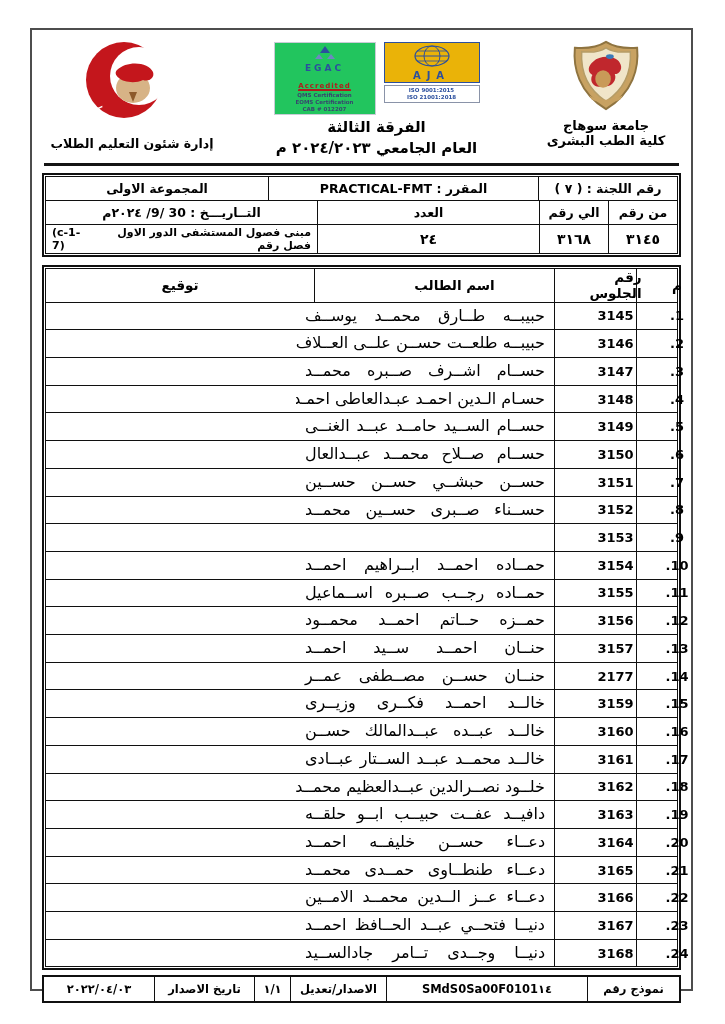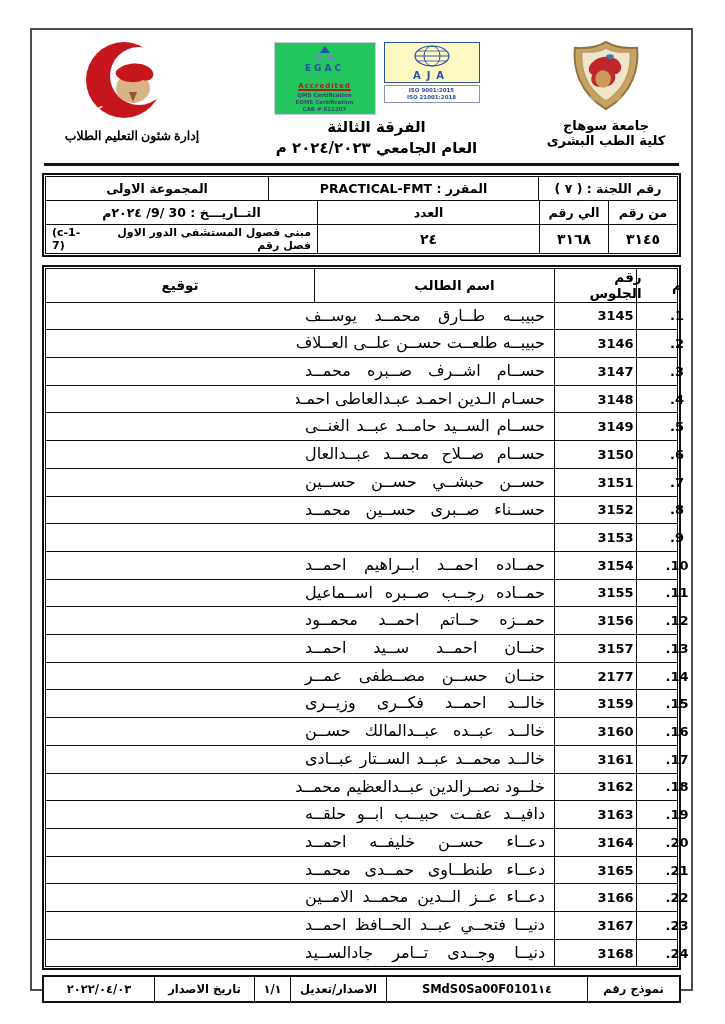--- a/index.html
+++ b/index.html
@@ -8,32 +8,32 @@
   .page{position:absolute;left:30px;top:28px;width:663px;height:963px;border:2px solid #4d4d4d;box-sizing:border-box;background:#fff;}
   .inner{direction:rtl;padding:6px 10px 0 10px;}
 
   
   .hdr{display:flex;align-items:flex-start;}
   .hdr-right{width:150px;text-align:center;padding-top:4px;}
   .hdr-center{flex:1;text-align:center;padding-top:6px;}
   .hdr-left{width:180px;text-align:center;padding-top:2px;}
   .uni-name{font-weight:bold;font-size:13px;margin-top:2px;}
   .fac-name{font-weight:bold;font-size:13px;}
-  .admin-cap{font-weight:bold;font-size:12.5px;margin-top:0;font-family:Liberation Serif, serif;}
+  .admin-cap{font-weight:bold;font-size:12.5px;margin-top:8px;}
   .t1{font-weight:bold;font-size:16px;margin-top:5px;}
   .t2{font-weight:bold;font-size:15px;margin-top:3px;}
   .t3{font-weight:bold;font-size:15px;margin-top:3px;}
 
   .accred-row{direction:ltr;display:flex;justify-content:center;gap:8px;align-items:flex-start;}
   .egac{width:96px;border:1px solid #c9ccd6;padding:2px 2px 1px;background:#22c55e;}
   .egac-name{color:#2b4f9e;font-weight:bold;font-size:9px;letter-spacing:3px;line-height:1;}
   .egac-accred{color:#b01c1c;font-weight:bold;font-size:7px;letter-spacing:1px;border-bottom:1px solid #b01c1c;display:inline-block;line-height:1.2;text-decoration:underline;}
   .tiny-line{color:#37476e;font-size:5.5px;line-height:1.25;font-weight:bold;}
   .aja-wrap{width:96px;}
-  .aja-box{border:1.5px solid #2b4f9e;background:#fef9c3;padding:2px 0 1px;}
+  .aja-box{border:1.5px solid #2b4f9e;background:#eab308;padding:2px 0 1px;}
   .aja-name{color:#2b4f9e;font-weight:bold;font-size:10px;letter-spacing:6px;line-height:1;}
   .iso-box{border:1px solid #8a93a8;margin-top:2px;padding:1px 0;}
   .iso-line{color:#2b4f9e;font-size:5.5px;font-weight:bold;line-height:1.3;}
 
   .rule{border-top:3px solid #141414;margin:6px 2px 7px 2px;}
 
   
   .box{border:2.5px solid #101010;padding:1px;background:#fff;}
   .box-in{border:1px solid #101010;}
 

